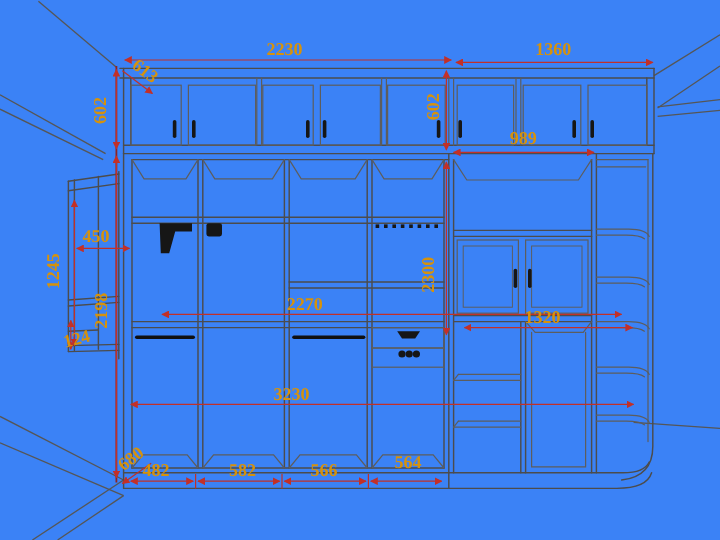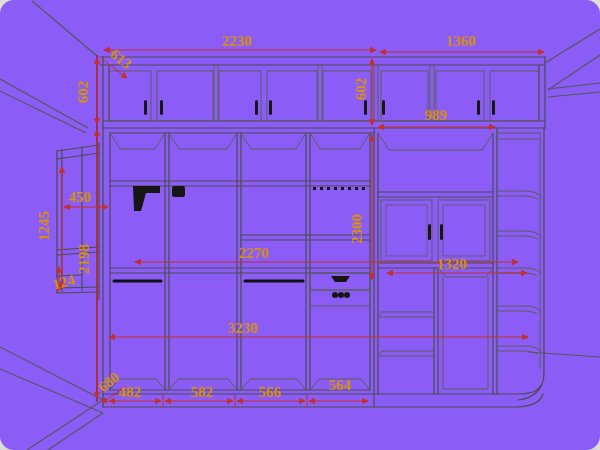--- a/index.html
+++ b/index.html
@@ -1,16 +1,16 @@
 <!DOCTYPE html>
 <html><head>
 <meta charset="utf-8">
 <style>
   html,body{margin:0;padding:0;background:#dedddb;}
-  .canvas{width:600px;height:450px;background:#8b5cf6;position:relative;overflow:hidden;border-radius:14px;}
+  .canvas{width:600px;height:450px;background:#3b82f6;position:relative;overflow:hidden;}
   svg{display:block;}
   .ln{stroke:#4c4c4c;stroke-width:1.2;fill:none;stroke-linecap:round;}
   .ln2{stroke:#5d5d5d;stroke-width:1;fill:none;}
   .room{stroke:#565656;stroke-width:1.1;fill:none;}
   .blk{fill:#161616;stroke:none;}
   .rod{stroke:#101010;stroke-width:3;fill:none;}
   .dim{stroke:#c23028;stroke-width:1;fill:none;}
   .dimdark{stroke:#8f2323;stroke-width:1.5;fill:none;}
   .dimtick{stroke:#c23028;stroke-width:1;fill:none;}
   text.dimtxt{font-family:"Liberation Serif","DejaVu Serif",serif;font-size:15px;font-weight:bold;

